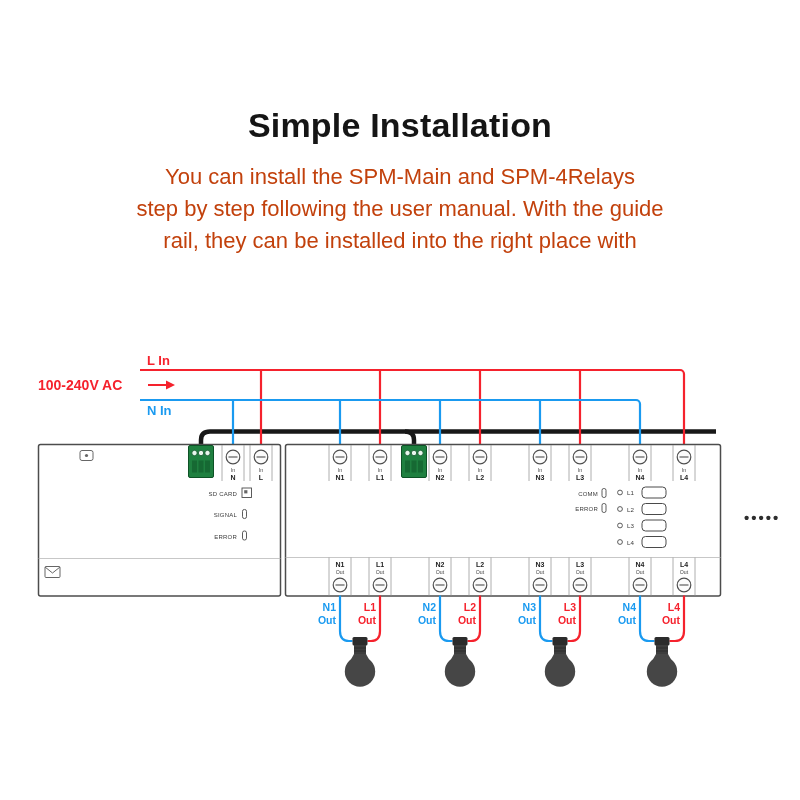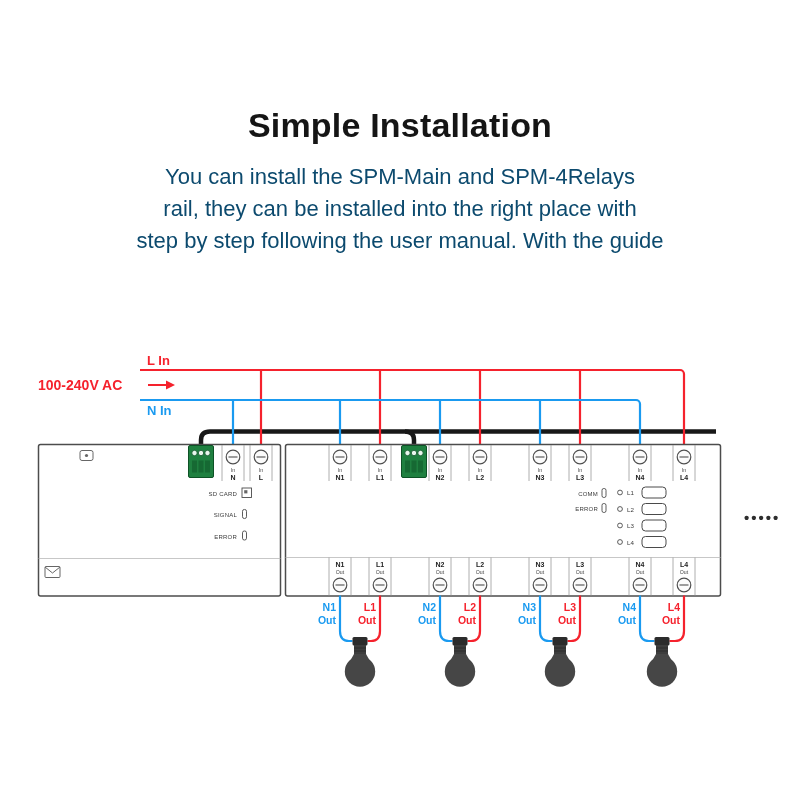--- a/index.html
+++ b/index.html
@@ -1,20 +1,20 @@
 <!DOCTYPE html>
 <html><head>
 <meta charset="utf-8">
 <style>
   html,body{margin:0;padding:0;background:#ffffff;}
   body{width:800px;height:800px;overflow:hidden;font-family:"Liberation Sans",sans-serif;}
   .page{position:relative;width:800px;height:800px;background:#fff;}
   .header{padding-top:106px;text-align:center;}
   .header h1{margin:0;font-size:34px;font-weight:700;color:#151515;letter-spacing:.2px;}
-  .desc{margin:16px auto 0;width:660px;font-size:22px;line-height:32px;color:#0c4a6e;}
+  .desc{margin:16px auto 0;width:660px;font-size:22px;line-height:32px;color:#c2410c;}
   .diagram{position:absolute;top:340px;left:0;display:block;}
   .diagram text{font-family:"Liberation Sans",sans-serif;}
 
   .wire-red{stroke:#f5222d;stroke-width:2.2;fill:none;}
   .wire-blue{stroke:#1a9af0;stroke-width:2.2;fill:none;}
   .cable{stroke:#181818;stroke-width:4.5;fill:none;}
   .lbl-red{fill:#f5222d;font-weight:700;font-size:13px;}
   .lbl-blue{fill:#1a9af0;font-weight:700;font-size:13px;}
   .volt{font-size:14px;}
   .arrow-line{stroke:#f5222d;stroke-width:2;}
@@ -51,22 +51,22 @@
 </style>
 </head>
 <body>
 
 <div class="page">
 
   <div class="header">
     <h1>Simple Installation</h1>
     <div class="desc">
       <div>You can install the SPM-Main and SPM-4Relays</div>
+      <div>step by step following the user manual. With the guide</div>
       <div>rail, they can be installed into the right place with</div>
-      <div>step by step following the user manual. With the guide</div>
     </div>
   </div>
 
   <svg class="diagram" width="800" height="460" viewBox="0 0 800 460" xmlns="http://www.w3.org/2000/svg">
 
     <g>
       <path class="cable" d="M201,104 V100 Q201,91.5 210,91.5 H716"></path>
       <path class="cable" d="M414,104 V100 Q414,91.5 405,91.5"></path>
     </g>
 

